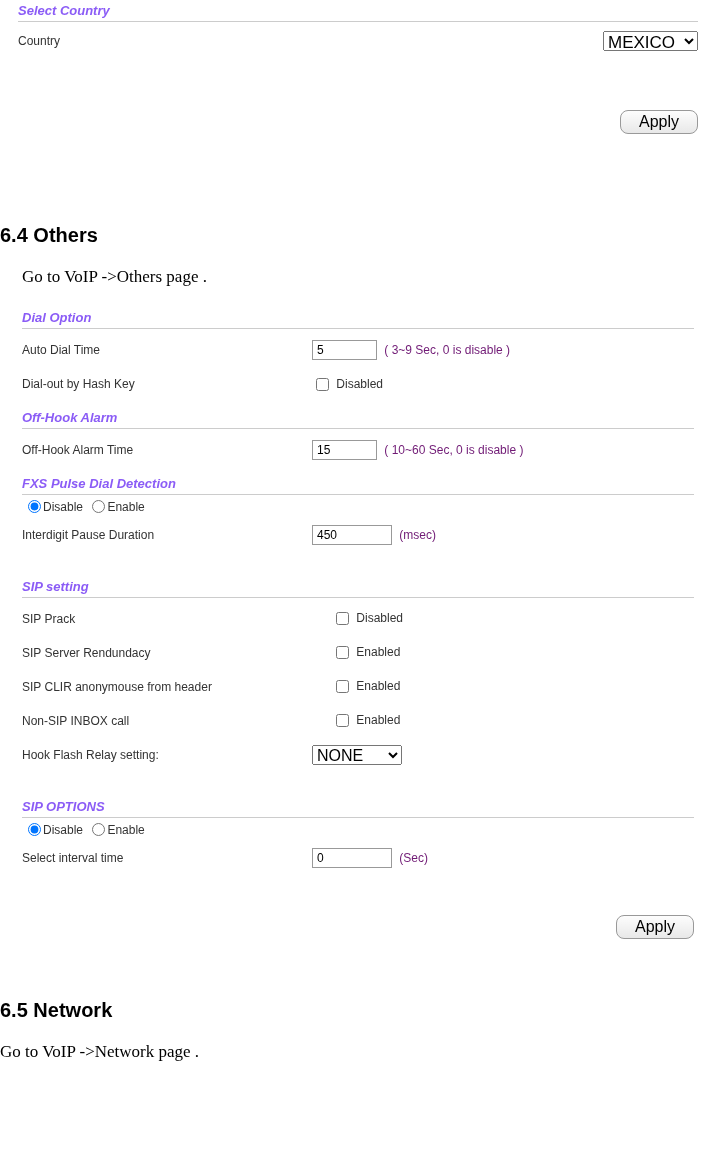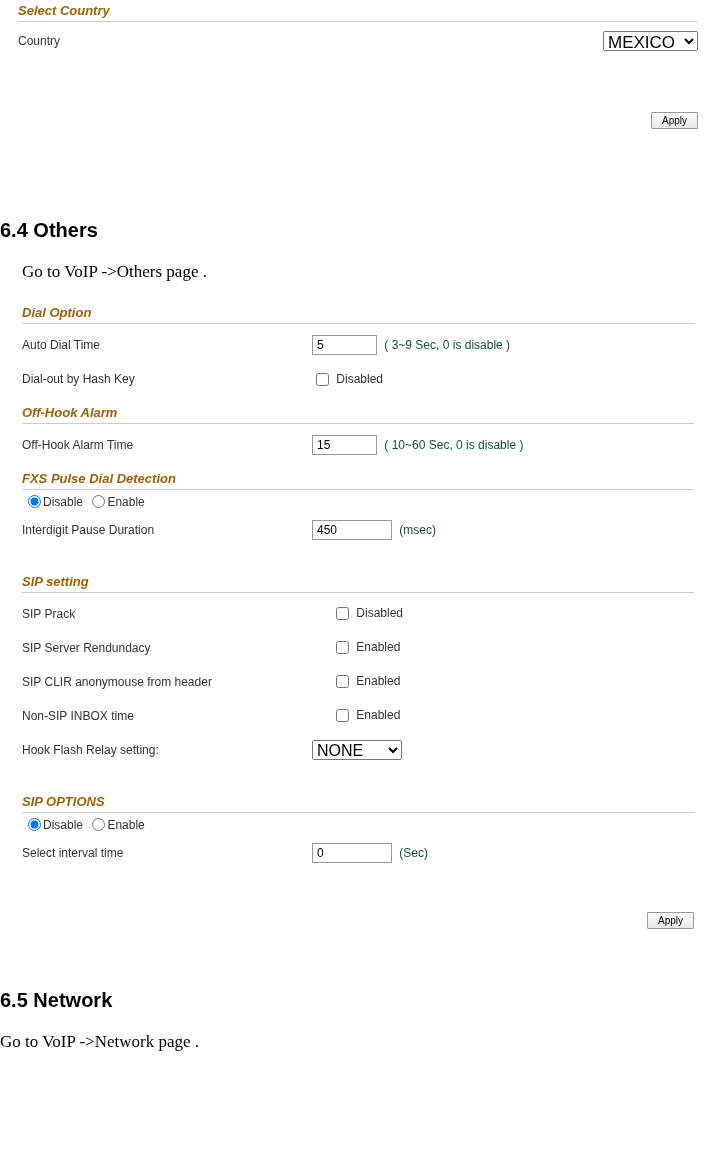--- a/index.html
+++ b/index.html
@@ -4,21 +4,21 @@
 <style>
   body {
     font-family: Arial, Helvetica, sans-serif;
     margin: 0;
     padding: 0;
     width: 716px;
     background: #fff;
     color: #000;
   }
   .section-blue-title {
-    color: #a16207;
+    color: #8b5cf6;
     font-size: 13px;
     font-weight: bold;
     font-style: italic;
     border-bottom: 1px solid #ccc;
     padding: 3px 0;
     margin: 0 18px 5px 18px;
   }
   .panel1 {
     margin-bottom: 60px;
   }
@@ -38,25 +38,25 @@
     margin-left: auto;
     font-size: 17px;
     height: 20px;
     width: 95px;
   }
   .apply-row {
     text-align: right;
     margin: 55px 18px 0 0;
   }
   .apply-btn {
-    font-size: 10px;
-    padding: 2px 10px;
+    font-size: 16px;
+    padding: 2px 18px;
     background: linear-gradient(#fdfdfd,#e8e8e8);
     border: 1px solid #999;
-    border-radius: 1px;
+    border-radius: 8px;
     cursor: pointer;
   }
   h2.doc-heading {
     font-size: 20px;
     font-weight: bold;
     margin: 90px 0 20px 0;
     padding: 0;
   }
   p.doc-text {
     font-family: "Times New Roman", serif;
@@ -88,21 +88,21 @@
     width: 55px;
     font-size: 12px;
     height: 16px;
     padding: 1px 4px;
     border: 1px solid #999;
   }
   .field input.winput {
     width: 70px;
   }
   .note {
-    color:#14532d;
+    color:#701a75;
     font-size:12px;
     margin-left: 4px;
   }
   .radio-group {
     font-size: 12px;
     color:#333;
     margin: 4px 22px;
   }
   .radio-group input[type="radio"] { margin: 0 2px 0 6px; vertical-align: middle;}
   .radio-group label { vertical-align: middle; }
@@ -194,21 +194,21 @@
     </span>
   </div>
   <div class="row">
     <span class="label wide">SIP CLIR anonymouse from header</span>
     <span class="field">
       <input type="checkbox" class="cb" style="">
       <span>Enabled</span>
     </span>
   </div>
   <div class="row">
-    <span class="label wide">Non-SIP INBOX time</span>
+    <span class="label wide">Non-SIP INBOX call</span>
     <span class="field">
       <input type="checkbox" class="cb" style="">
       <span>Enabled</span>
     </span>
   </div>
   <div class="row">
     <span class="label">Hook Flash Relay setting:</span>
     <span class="field">
       <select class="sel">
         <option>NONE</option>

